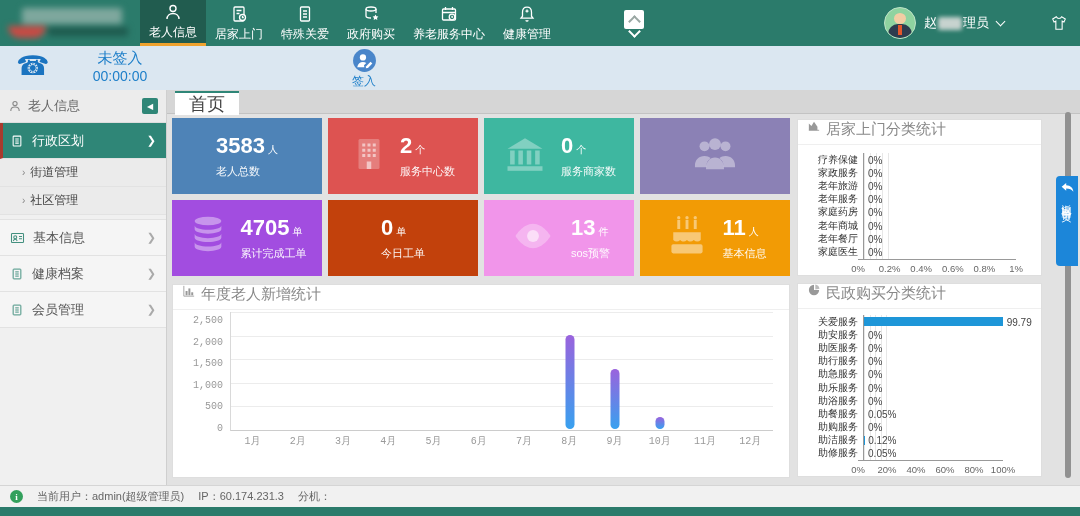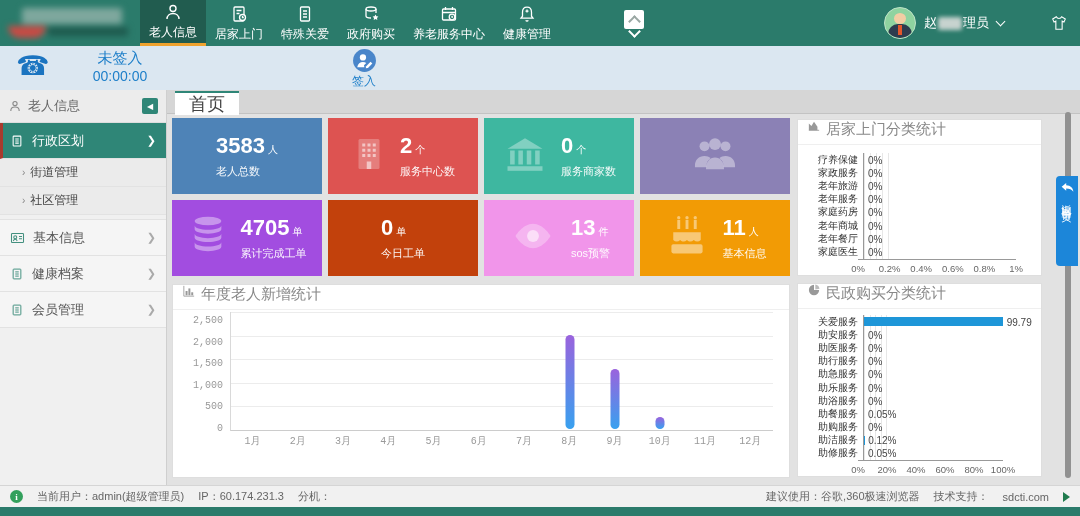--- a/index.html
+++ b/index.html
@@ -597,20 +597,14 @@
       <path d="M8 1L1 7l7 6V9.5c5 0 8.5 1.5 11 5-.5-6-4-9.5-11-10z"></path>
     </svg>
   <span class="vtext">返回引导页</span>
 </div>
 
 <div class="statusbar">
   <span class="infoic">i</span>
   <span>当前用户：admin(超级管理员)</span>
   <span>IP：60.174.231.3</span>
   <span>分机：</span>
-  <span class="sb-right">
-    <span>建议使用：谷歌,360极速浏览器</span>
-    <span>技术支持：</span>
-    <span style="color:#666;">sdcti.com</span>
-    <span class="playic"></span>
-  </span>
 </div>
 <div class="bottomstrip"></div>
 
 </body></html>

